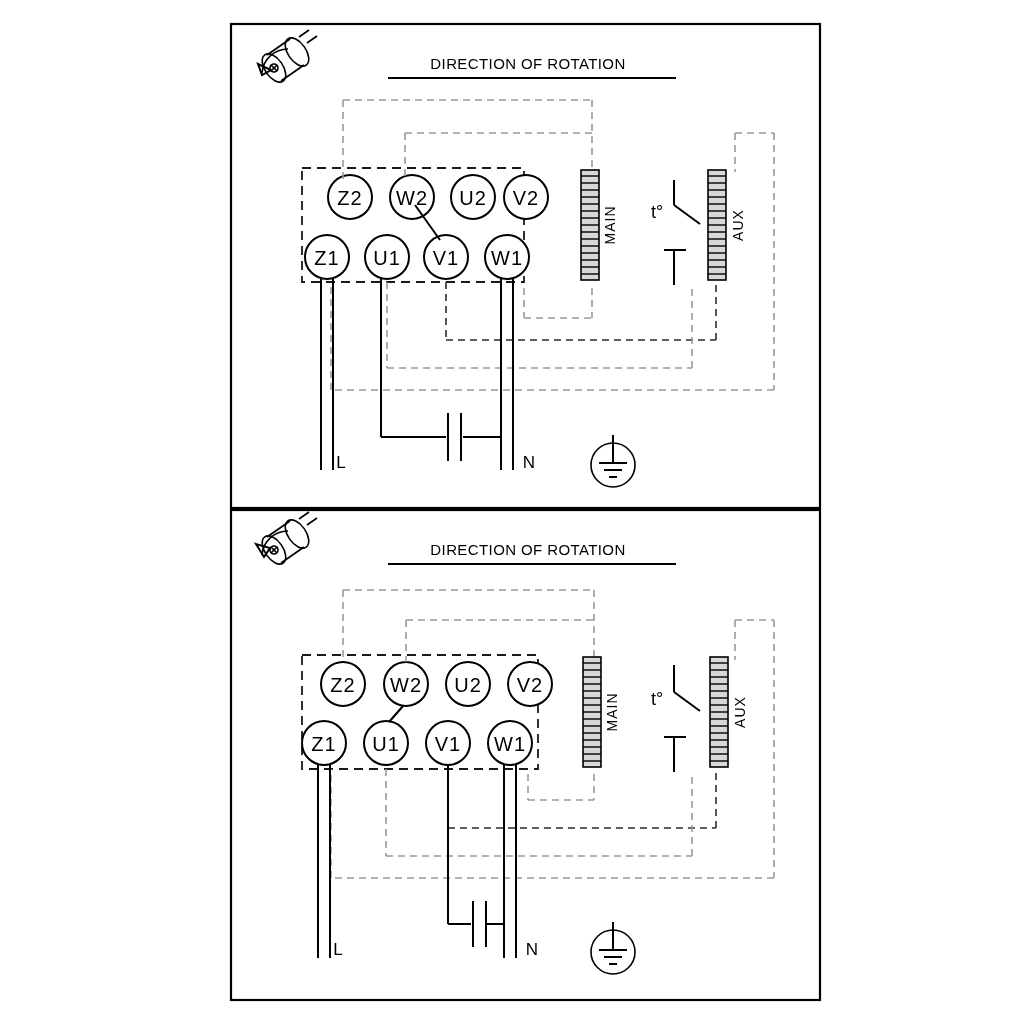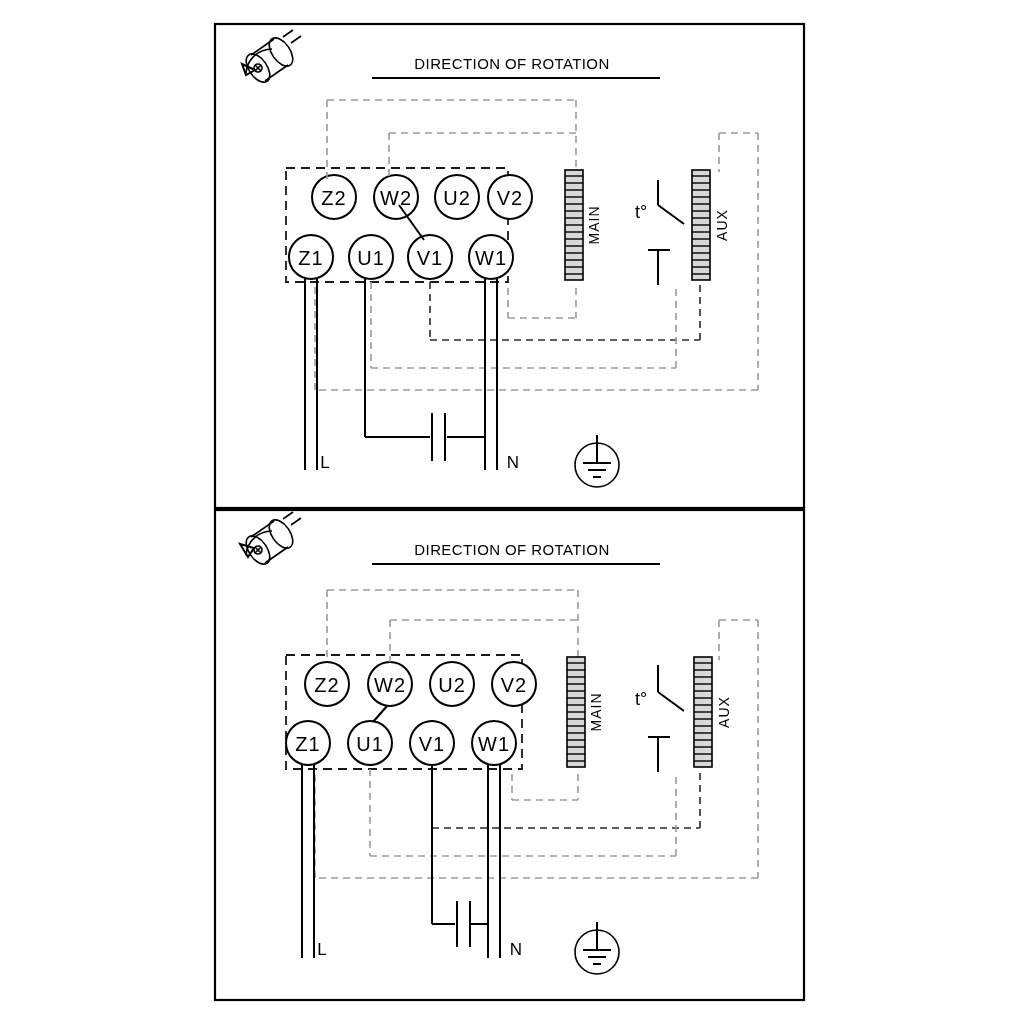--- a/index.html
+++ b/index.html
@@ -9,21 +9,21 @@
   }
   body {
     width: 1024px;
     height: 1024px;
     font-family: "Liberation Sans", sans-serif;
     position: relative;
     overflow: hidden;
   }
   #stage {
     position: absolute;
-    left: 0; top: 0;
+    left: 16px; top: 0;
     width: 912px;
     height: 1024px;
   }
   svg.diagram {
     display: block;
     width: 1024px;
     height: 1024px;
   }
   .solid {
     stroke: #000000;

